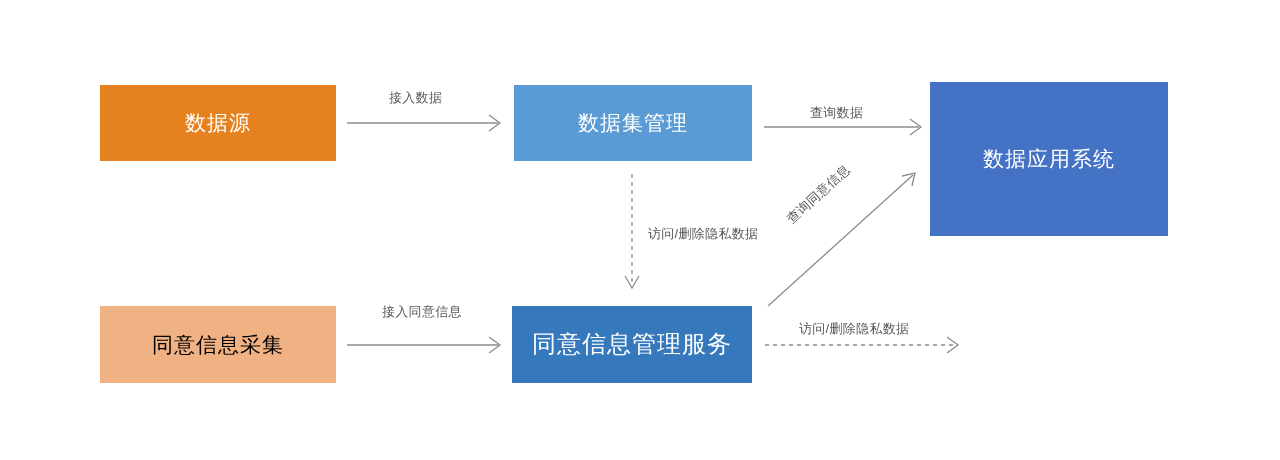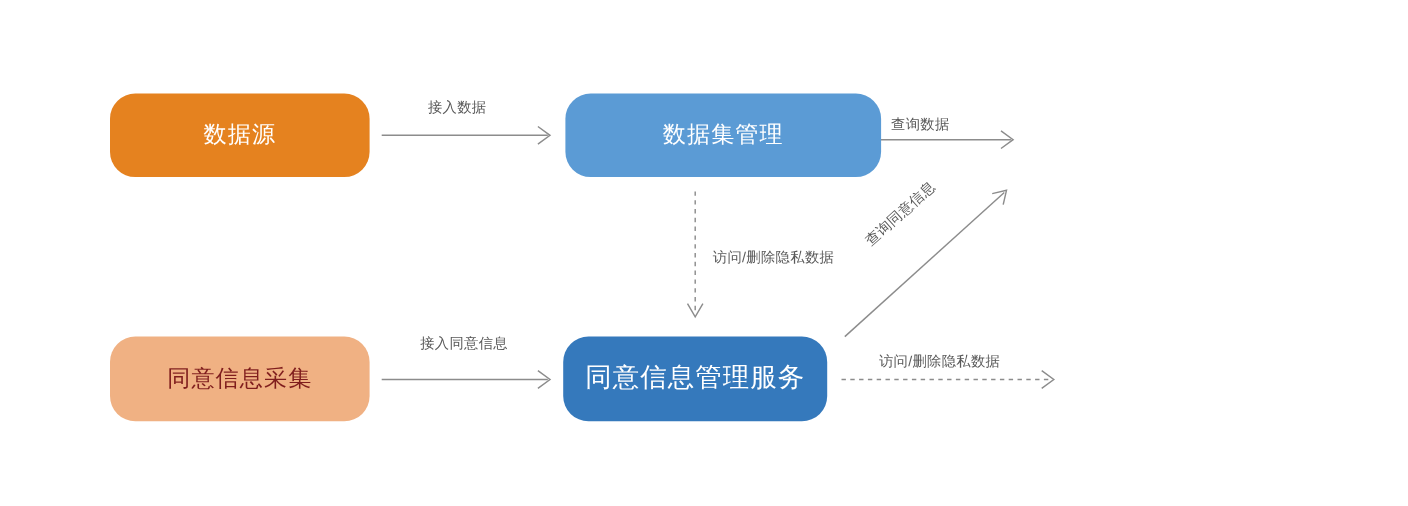--- a/index.html
+++ b/index.html
@@ -26,52 +26,51 @@
   .node {
     position: absolute;
     box-sizing: border-box;
     display: flex;
     align-items: center;
     justify-content: center;
     text-align: center;
     letter-spacing: 1px;
     line-height: 1.2;
     user-select: none;
-    border-radius: 23px;
   }
 
   .node-datasource {
     left: 100px; top: 85px;
     width: 236px; height: 76px;
     background: #E5821F;
     color: #ffffff;
     font-size: 21px;
   }
 
   .node-dataset {
     left: 514px; top: 85px;
-    width: 287px; height: 76px;
+    width: 238px; height: 76px;
     background: #5B9BD5;
     color: #ffffff;
     font-size: 21px;
   }
 
   .node-appsystem {
     left: 930px; top: 82px;
     width: 238px; height: 154px;
     background: #4472C4;
     color: #ffffff;
     font-size: 21px;
   }
 
   .node-consentcollect {
     left: 100px; top: 306px;
     width: 236px; height: 77px;
     background: #F0B183;
-    color: #7f1d1d;
+    color: #000000;
     font-size: 21px;
   }
 
   .node-consentservice {
     left: 512px; top: 306px;
     width: 240px; height: 77px;
     background: #3579BC;
     color: #ffffff;
     font-size: 24px;
   }
@@ -151,20 +150,21 @@
     <g>
       <line x1="765" y1="345" x2="955" y2="345" stroke="#8C8C8C" stroke-width="1.3" stroke-dasharray="4,4"></line>
       <polyline points="947,337 958,345 947,353" fill="none" stroke="#8C8C8C" stroke-width="1.3"></polyline>
     </g>
   </svg>
 
   <div class="node node-datasource">数据源</div>
 
   <div class="node node-dataset">数据集管理</div>
 
+  <div class="node node-appsystem">数据应用系统</div>
 
   <div class="node node-consentcollect">同意信息采集</div>
 
   <div class="node node-consentservice">同意信息管理服务</div>
 
 
   <div class="edge-label lbl-ingest-data">接入数据</div>
 
   <div class="edge-label lbl-query-data">查询数据</div>
 

